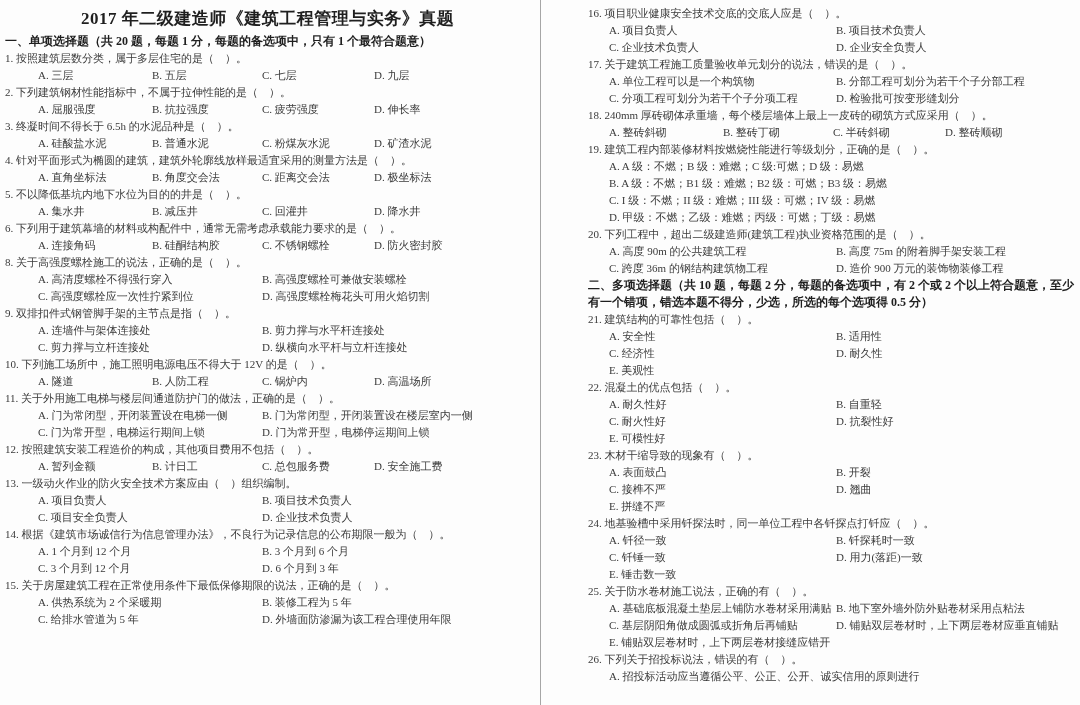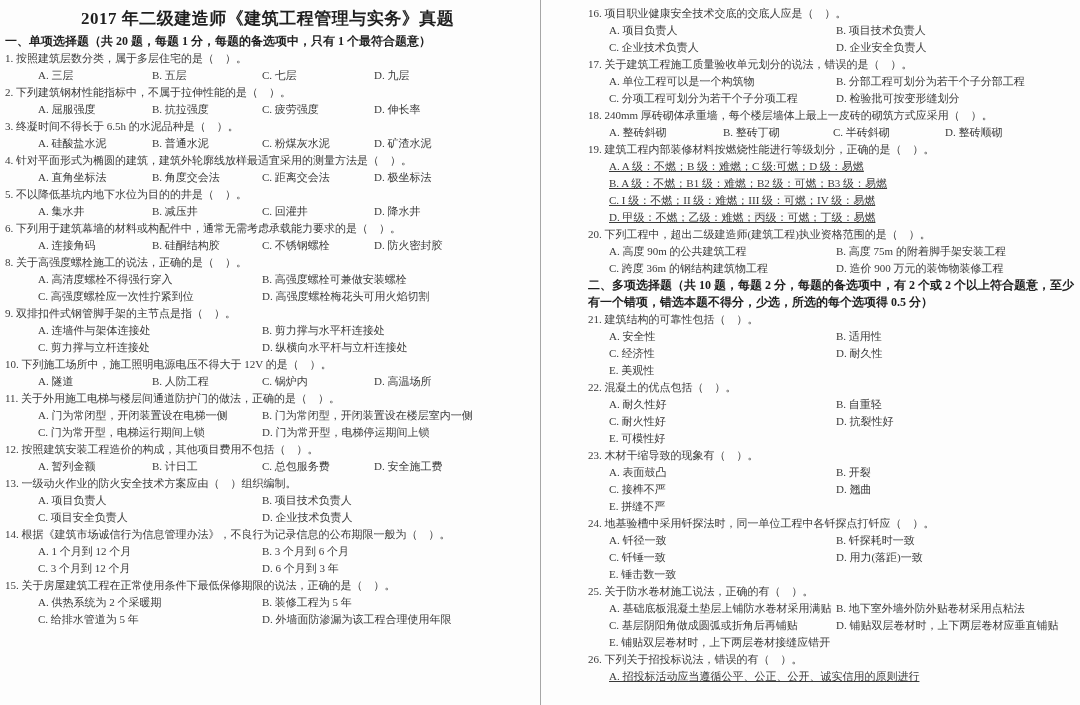--- a/index.html
+++ b/index.html
@@ -26,21 +26,21 @@
     font-size:11px; color:#3a3a3a; line-height:17px; white-space:nowrap;
   }
   .opt {
     font-size:11px; color:#3a3a3a; line-height:17px; white-space:nowrap;
   }
   .opts { padding-left:33px; }
   .col-right .opts { padding-left:21px; }
   .opts.row4 { display:grid; grid-template-columns:114px 110px 112px 1fr; }
   .opts.grid2 { display:grid; grid-template-columns:224px 1fr; }
   .col-right .opts.grid2 { grid-template-columns:227px 1fr; }
-  .opts.list .opt { display:block;text-decoration:underline; }
+  .opts.list .opt { display:block; }
 </style>
 </head>
 <body>
 
 <div class="page">
   <div class="col col-left">
       <div class="title">2017 年二级建造师《建筑工程管理与实务》真题</div>
       <div class="section">一、单项选择题（共 20 题，每题 1 分，每题的备选项中，只有 1 个最符合题意）</div>
       <div class="question">
         <div class="stem">1. 按照建筑层数分类，属于多层住宅的是（　）。</div>

